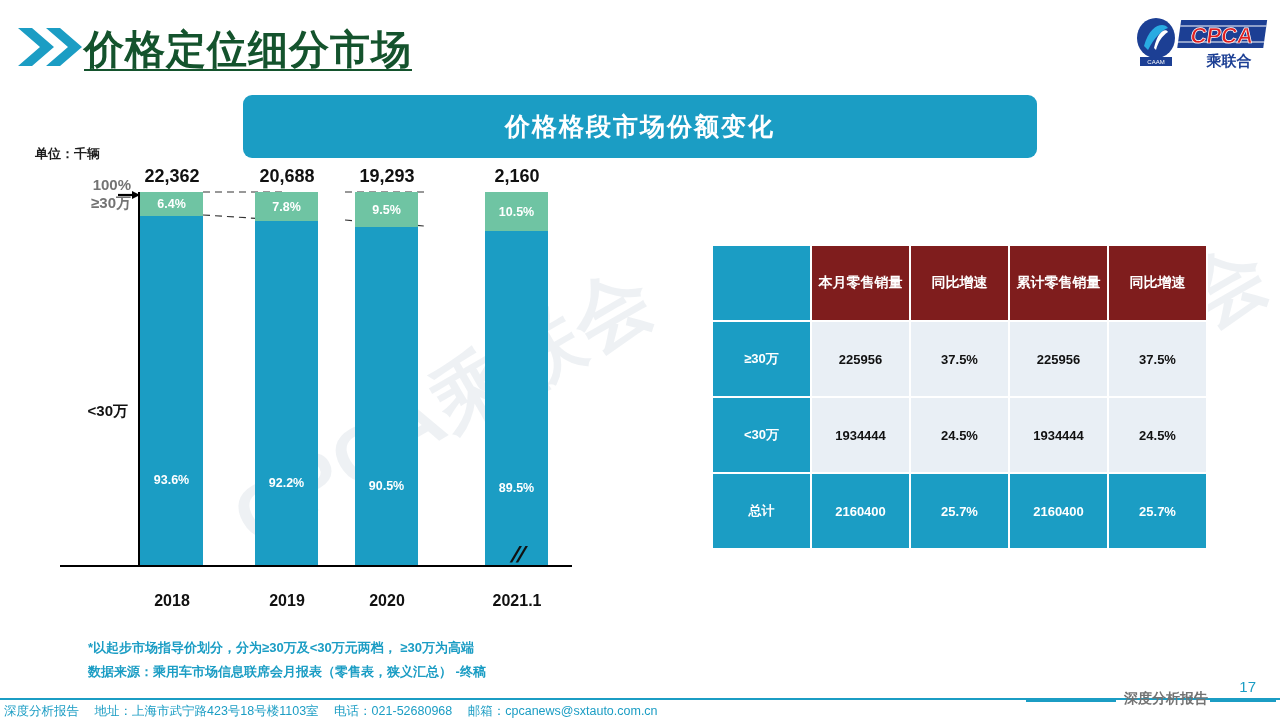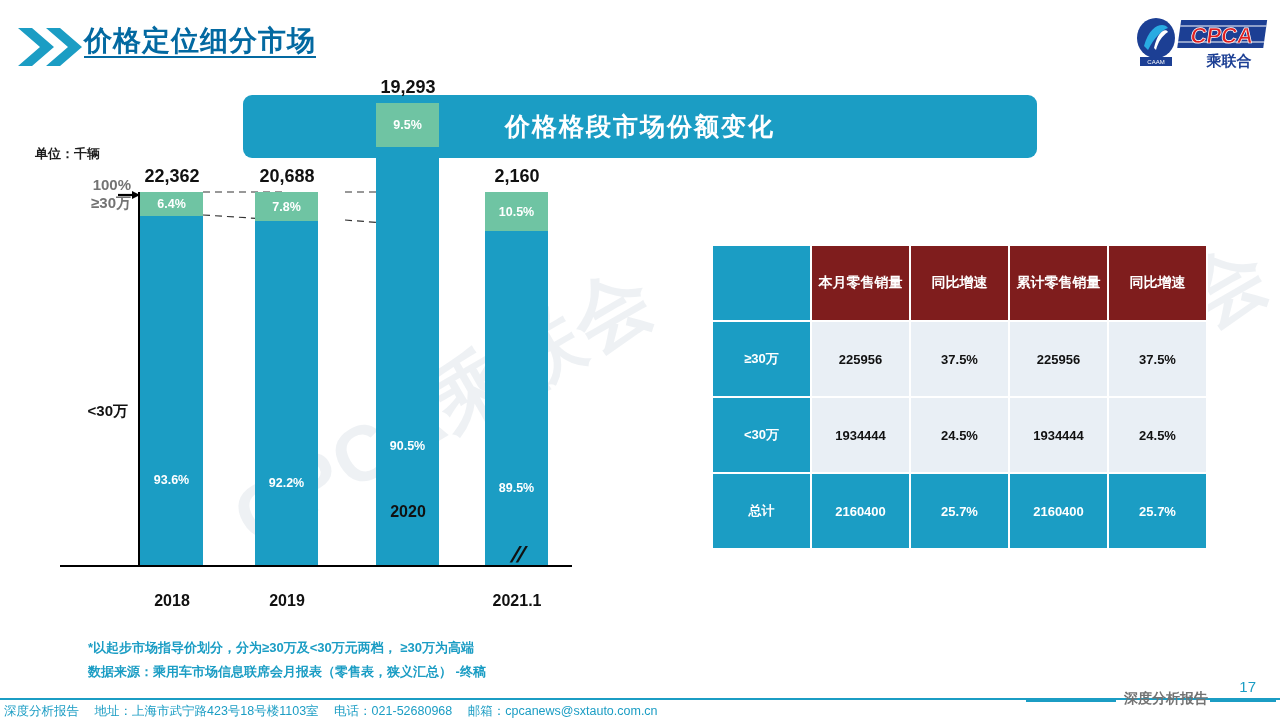--- a/index.html
+++ b/index.html
@@ -39,23 +39,23 @@
     position: absolute;
     left: 16px;
     top: 26px;
     width: 70px;
     height: 42px;
   }
   .page-title {
     position: absolute;
     left: 84px;
     top: 22px;
-    font-size: 28px;
-    font-weight: bold;
-    color: #0369a1;
+    font-size: 40px;
+    font-weight: bold;
+    color: #14532d;
     letter-spacing: 1px;
     text-decoration: underline;
     text-underline-offset: 6px;
     text-decoration-thickness: 2px;
   }
   .logo {
     position: absolute;
     right: 10px;
     top: 14px;
     width: 136px;
@@ -376,21 +376,21 @@
       <div class="x-label" style="left:-14px;">2018</div>
     </div>
 
     <div class="bar" style="left:195px;height:373px;">
       <div class="bar-total">20,688</div>
       <div class="seg-top" style="height:7.8%;">7.8%</div>
       <div class="seg-bottom" style="height:92.2%;">92.2%</div>
       <div class="x-label" style="left:-14px;">2019</div>
     </div>
 
-    <div class="bar" style="left:316px;height:462px;border-radius:31px;">
+    <div class="bar" style="left:295px;height:373px;border-radius:31px;">
       <div class="bar-total">19,293</div>
       <div class="seg-top" style="height:9.5%;">9.5%</div>
       <div class="seg-bottom" style="height:90.5%;">90.5%</div>
       <div class="x-label" style="left:-14px;">2020</div>
     </div>
 
     <div class="bar" style="left:425px;height:373px;">
       <div class="bar-total">2,160</div>
       <div class="seg-top" style="height:10.5%;">10.5%</div>
       <div class="seg-bottom" style="height:89.5%;">89.5%</div>

